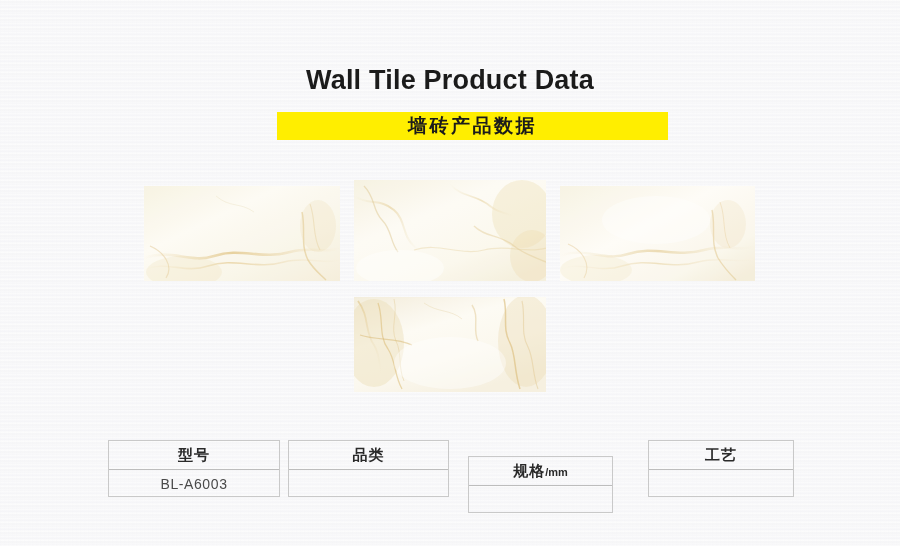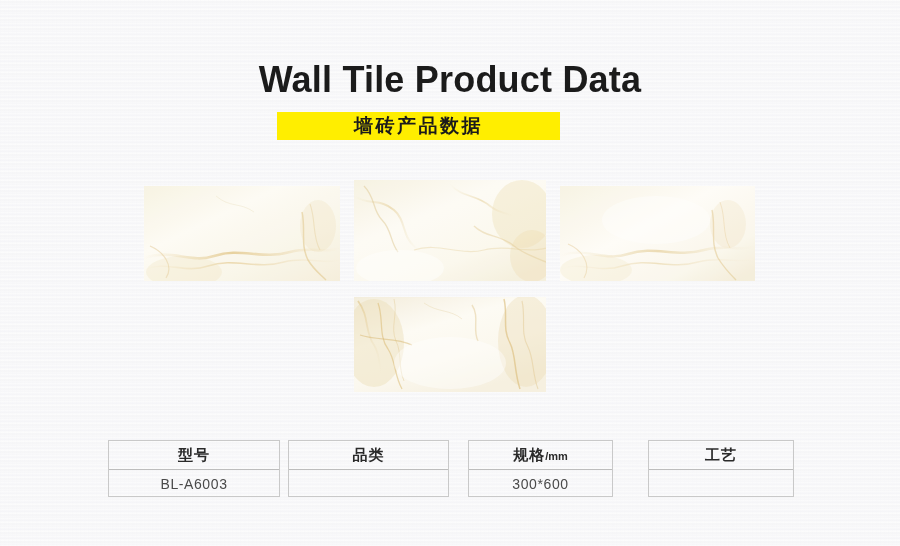--- a/index.html
+++ b/index.html
@@ -45,33 +45,33 @@
 
   
   #title-block {
     position: absolute;
     left: 0;
     top: 64px;
     width: 900px;
     text-align: center;
   }
   #main-title {
-    font-size: 36px;
+    font-size: 27px;
     font-weight: bold;
     color: #1b1b1b;
     letter-spacing: 0.2px;
     line-height: 32px;
     white-space: nowrap;
   }
 
   #subtitle-banner {
     position: absolute;
     left: 277px;
     top: 112px;
-    width: 283px;
+    width: 391px;
     height: 28px;
     background: #ffee00;
     display: flex;
     align-items: center;
     justify-content: center;
   }
   #subtitle-text {
     font-size: 19px;
     font-weight: bold;
     color: #1b1b1b;
@@ -101,21 +101,21 @@
   .spec-cell {
     position: absolute;
     top: 440px;
     height: 57px;
     border: 1px solid #c9c9c9;
     box-sizing: border-box;
     background: transparent;
   }
   #spec-cell-0 { left: 108px; width: 172px; }
   #spec-cell-1 { left: 288px; width: 161px; }
-  #spec-cell-2 { left: 468px; width: 145px; }
+  #spec-cell-2 { left: 468px; width: 145px; margin-top: 16px; }
   #spec-cell-3 { left: 648px; width: 146px; }
 
   .spec-header {
     height: 28px;
     line-height: 28px;
     text-align: center;
     font-size: 15px;
     font-weight: bold;
     color: #2a2a2a;
     border-bottom: 1px solid #bdbdbd;
@@ -269,20 +269,19 @@
     <div class="spec-header"><span>型号</span><span class="unit"></span></div>
     <div class="spec-value">BL-A6003</div>
   </div>
 
   <div class="spec-cell" id="spec-cell-1">
     <div class="spec-header"><span>品类</span><span class="unit"></span></div>
   </div>
 
   <div class="spec-cell" id="spec-cell-2">
     <div class="spec-header"><span>规格</span><span class="unit">/mm</span></div>
-    <div class="spec-value">300*600</div>
   </div>
 
   <div class="spec-cell" id="spec-cell-3">
     <div class="spec-header"><span>工艺</span><span class="unit"></span></div>
   </div>
 
 </div>
 
 </body></html>

